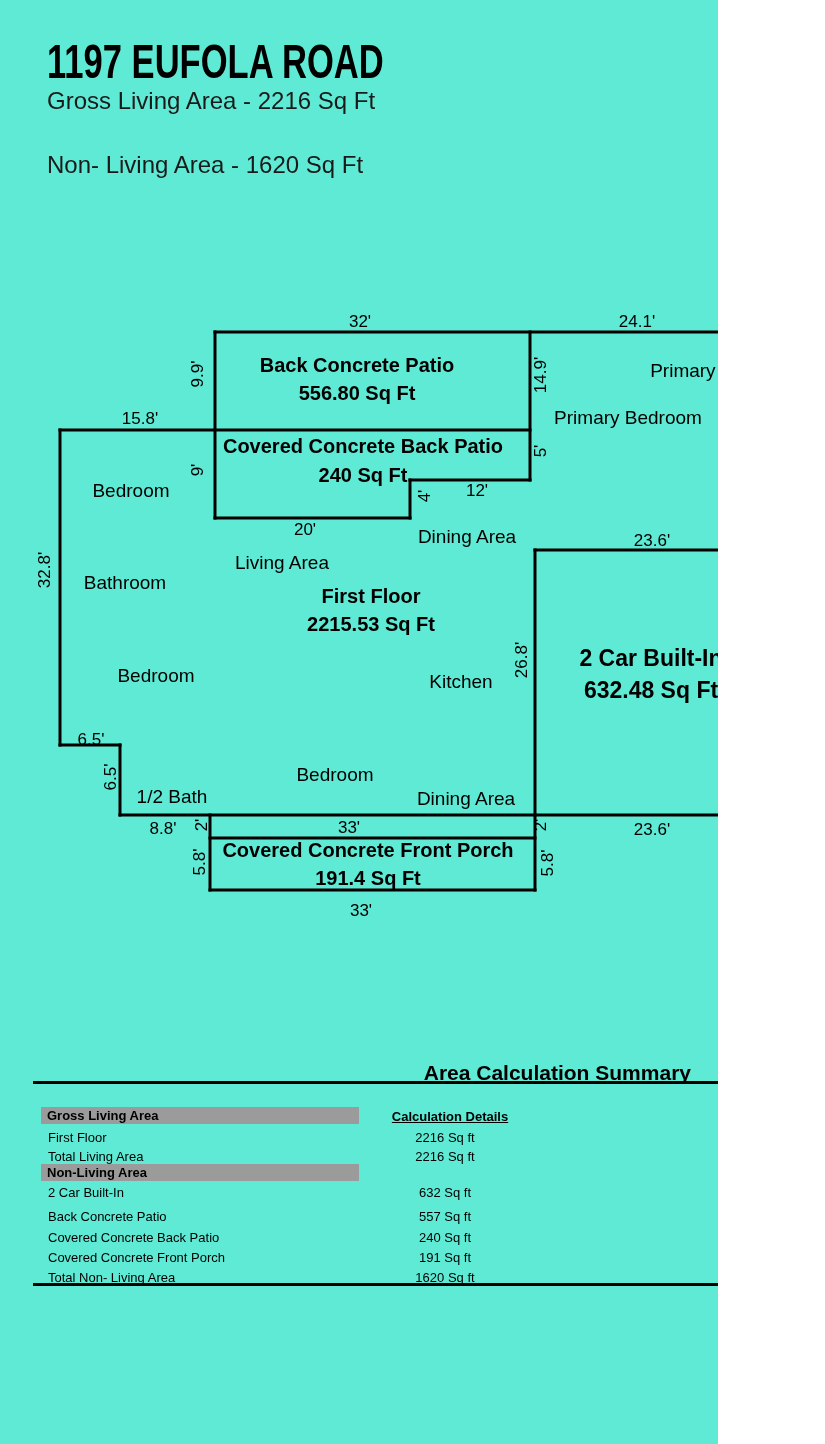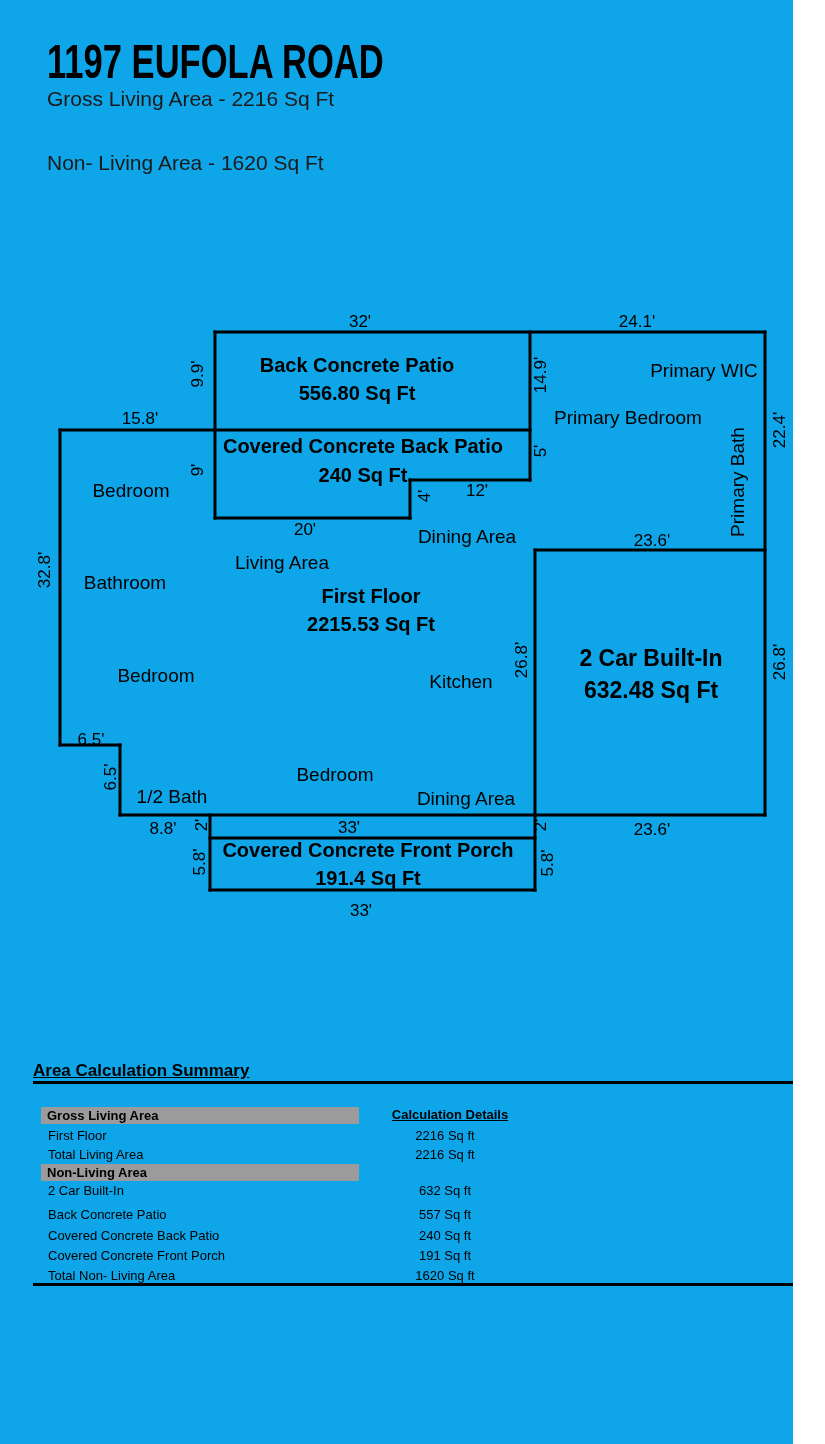--- a/index.html
+++ b/index.html
@@ -1,43 +1,43 @@
 <!DOCTYPE html>
 <html><head>
 <meta charset="utf-8">
 <style>
   html,body { margin:0; padding:0; background:#fff; }
   .page {
-    position:relative; width:793px; height:1444px; background:#0ea5e9;
+    position:relative; width:718px; height:1444px; background:#5eead4;
     font-family:"Liberation Sans", sans-serif; color:#000; overflow:hidden;
   }
   
   .title {
     position:absolute; left:47px; top:34px;
     font-size:48px; font-weight:bold; letter-spacing:0px; white-space:nowrap;
     transform:scaleX(0.72); transform-origin:left top; color:#000;
   }
-  .subtitle { position:absolute; left:47px; font-size:21px; color:#1a1a1a; white-space:nowrap; }
+  .subtitle { position:absolute; left:47px; font-size:24px; color:#1a1a1a; white-space:nowrap; }
   .subtitle.s1 { top:87px; }
   .subtitle.s2 { top:123px;margin-top:28px; }
 
   
   svg.plan { position:absolute; left:0; top:0; }
   svg .dim  { font:17px "Liberation Sans", sans-serif; fill:#000; text-anchor:middle; dominant-baseline:central; }
   svg .room { font:19px "Liberation Sans", sans-serif; fill:#000; text-anchor:middle; dominant-baseline:central; }
   svg .arealabel    { font:bold 20px "Liberation Sans", sans-serif; fill:#000; text-anchor:middle; dominant-baseline:central; }
   svg .arealabel-lg { font:bold 23px "Liberation Sans", sans-serif; fill:#000; text-anchor:middle; dominant-baseline:central; }
 
   
   .summary { position:absolute; left:33px; top:1061px; width:762px; height:230px; font-size:13px; }
-  .sum-title { width:658px; text-align:left; font-weight:bold; font-size:17px; text-decoration:underline; }
+  .sum-title { width:658px; text-align:right; font-weight:bold; font-size:21px; text-decoration:underline; }
   .sum-rule { position:absolute; left:0; width:762px; border-top:3px solid #000; height:0; }
   .sum-rule.top { top:20px; }
   .sum-rule.bottom { top:222px; }
-  .sum-row { position:absolute; left:0; width:100%; display:flex; align-items:flex-start; height:17px;padding-left:8px; }
+  .sum-row { position:absolute; left:0; width:100%; display:flex; align-items:flex-end; height:17px;padding-left:8px; }
   .sum-band { width:306px; background:#9b9b9b; font-weight:bold; padding:1px 6px; font-size:13px; }
   .sum-label { width:312px; padding-left:7px; }
   .sum-val { width:170px; text-align:center; }
   .sum-colhead { font-weight:bold;text-decoration:underline; }
   .b { font-weight:normal; }
 </style>
 </head>
 <body>
 
 <div class="page">

